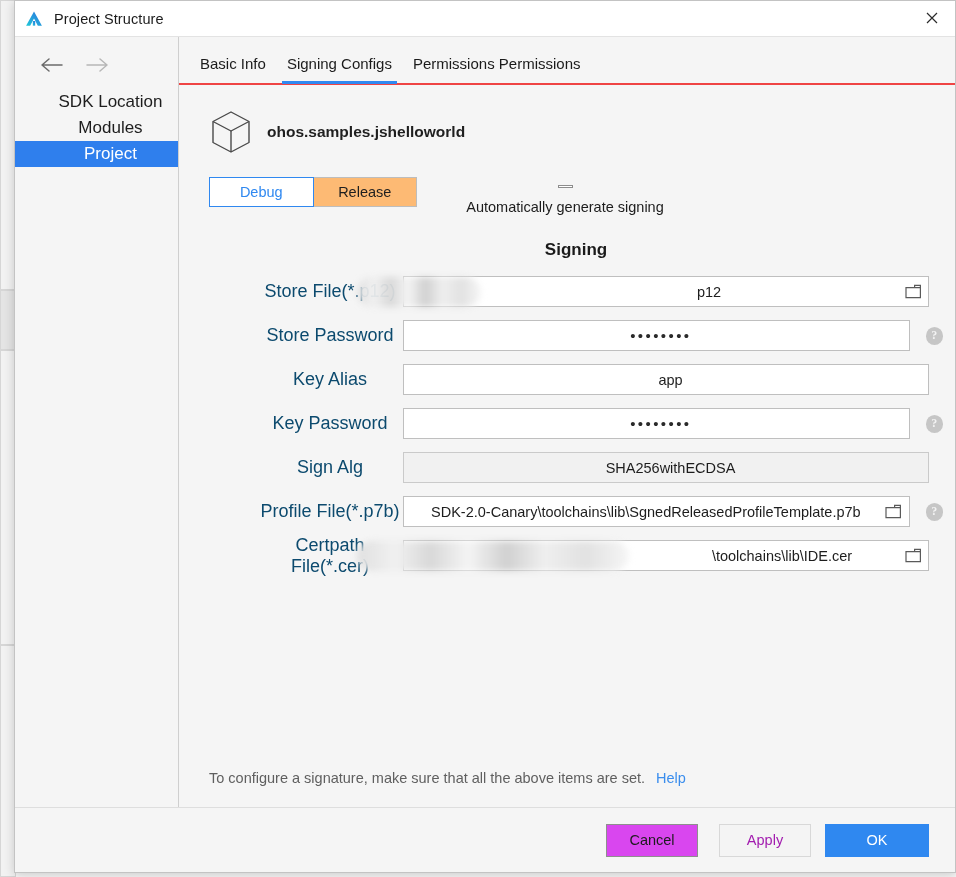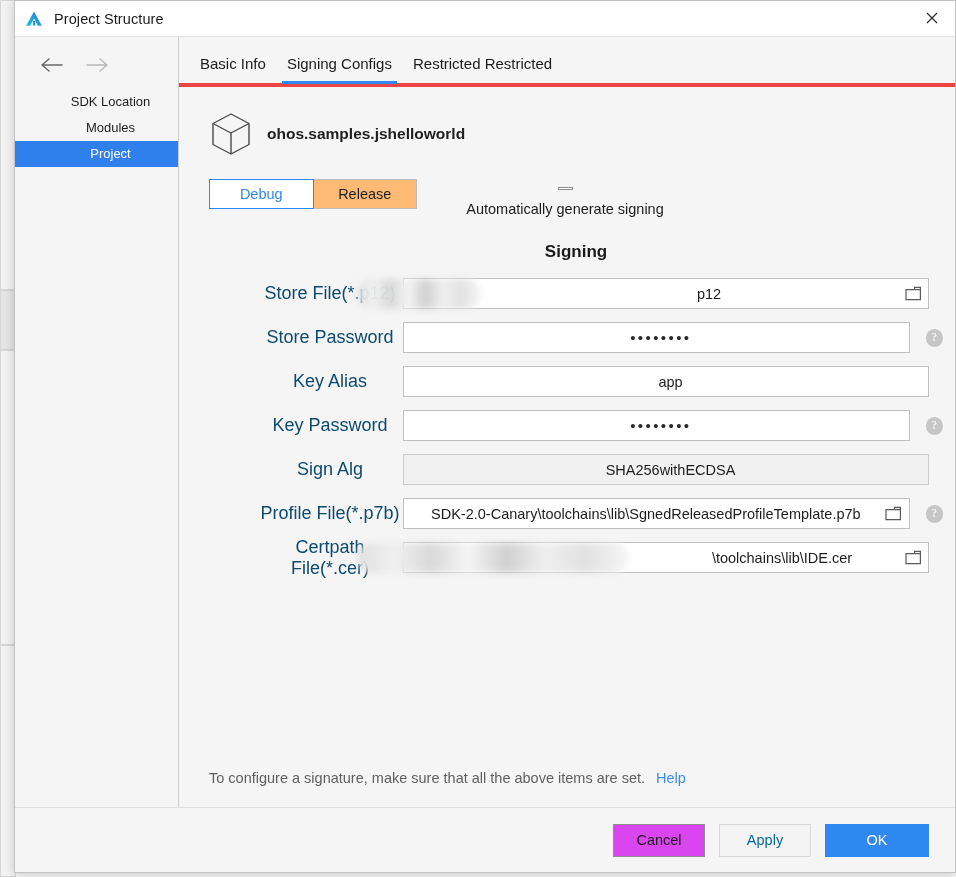--- a/index.html
+++ b/index.html
@@ -99,21 +99,21 @@
     gap: 19px;
     padding: 0 0 14px 24px;
     align-items: center;
   }
   .arrow {
     width: 26px; height: 20px;
     display: flex; align-items: center; justify-content: center;
     cursor: pointer;
   }
   .nav-item {
-    font-size: 13px;
+    font-size: 17px;
     color: #1d1d1d;
     padding: 3px 0 3px 28px;
     line-height: 20px;
     cursor: pointer;
   }
   .nav-item.selected {
     background: #2f7fed;
     color: #ffffff;
   }
 
@@ -125,21 +125,21 @@
     min-width: 0;
     padding: 0 0 0 0;
     background: #f5f5f5;
   }
 
   
   .tabs {
     display: flex;
     align-items: flex-end;
     padding: 18px 26px 0 16px;
-    border-bottom: 4px solid #ef4444;
+    border-bottom: 2px solid #ef4444;
     position: relative;
   }
   .tab {
     font-size: 15px;
     color: #1b1b1b;
     padding: 0 5px 11px 5px;
     margin-right: 11px;
     cursor: pointer;
     position: relative;
     white-space: nowrap;
@@ -348,23 +348,24 @@
     align-items: center;
     justify-content: center;
     box-sizing: border-box;
     cursor: pointer;
     background: #d946ef;
     border: 1px solid #8e8e8e;
     color: #1c1c1c;
   }
   .btn.disabled {
     border-color: #d8d8d8;
-    color: #0369a1;
+    color: #a21caf;
     background: #f4f4f4;
     cursor: default;
+    margin-left: 7px;
   }
   .btn.primary {
     background: #2f88f0;
     border-color: #2f88f0;
     color: #ffffff;
     min-width: 104px;
   }
 </style>
 </head>
 <body>
@@ -416,21 +417,21 @@
         <div class="nav-item">SDK Location</div>
         <div class="nav-item">Modules</div>
         <div class="nav-item selected">Project</div>
       </div>
 
       <div class="pane">
 
         <div class="tabs">
           <div class="tab">Basic Info</div>
           <div class="tab active">Signing Configs</div>
-          <div class="tab">Restricted Restricted</div>
+          <div class="tab">Permissions Permissions</div>
         </div>
 
         <div class="content">
 
           <div class="pkg-row">
             <svg width="44" height="46" viewBox="0 0 44 46">
               <path d="M22 3 L40 12.5 L40 33.5 L22 43 L4 33.5 L4 12.5 Z" fill="none" stroke="#4a4a4a" stroke-width="1.4" stroke-linejoin="round"></path>
               <path d="M4 12.5 L22 22 L40 12.5" fill="none" stroke="#4a4a4a" stroke-width="1.4" stroke-linejoin="round"></path>
               <path d="M22 22 L22 43" fill="none" stroke="#4a4a4a" stroke-width="1.4"></path>
             </svg>

